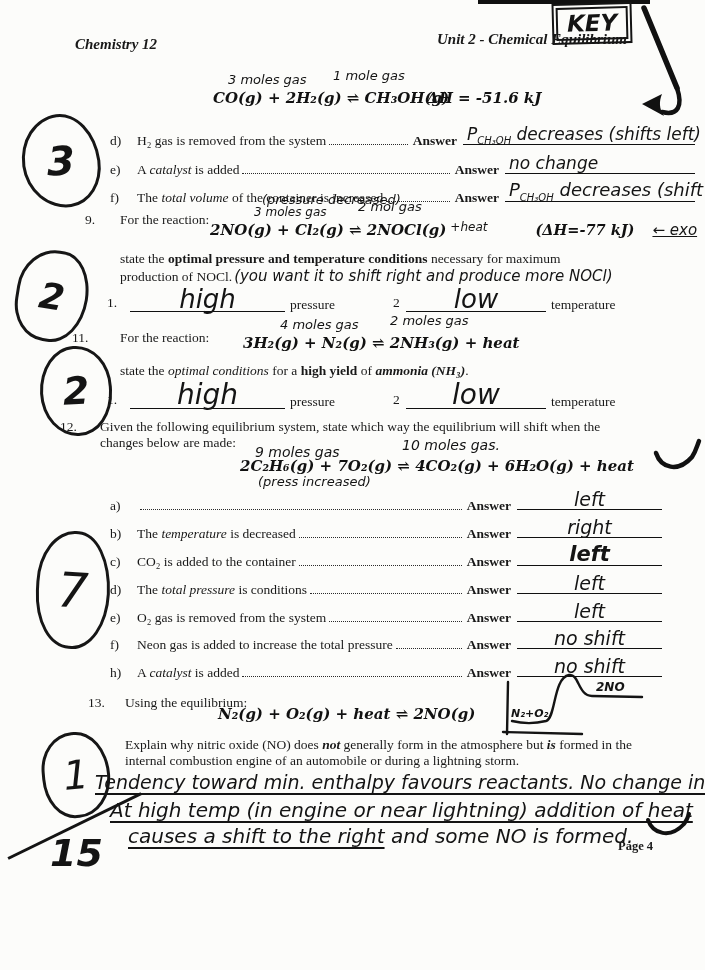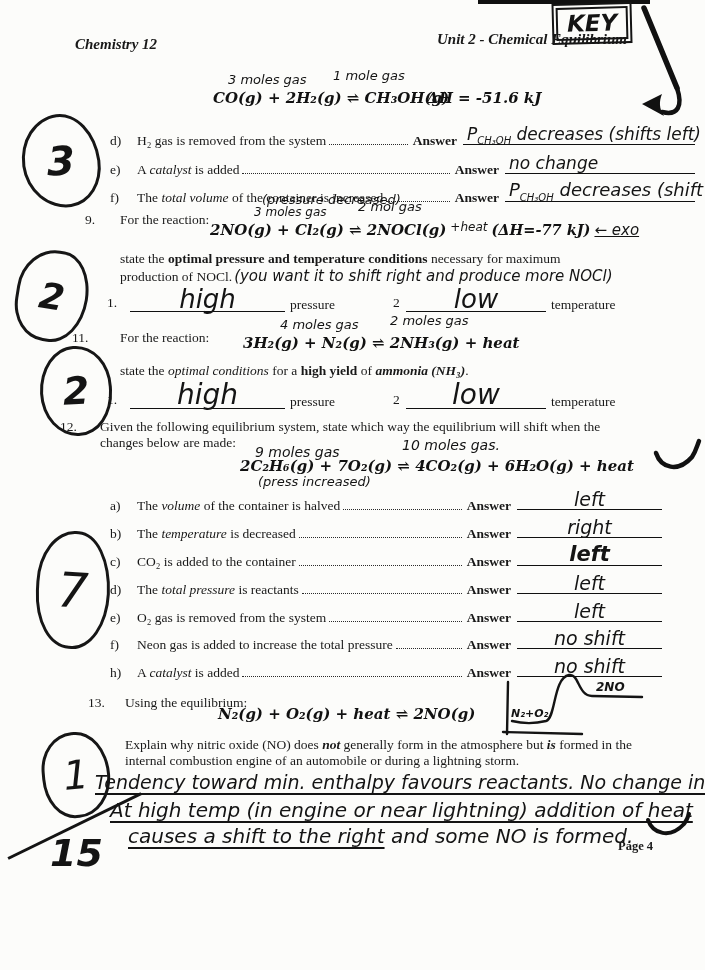--- a/index.html
+++ b/index.html
@@ -34,21 +34,21 @@
   .blank-row{position:absolute;height:26px;}
   .uline{position:absolute;border-bottom:1.8px solid #101010;height:24px;}
   .big-ans{position:absolute;left:50%;transform:translateX(-50%);bottom:-3px;font-size:26px;
            white-space:nowrap;}
   .blank-num{position:absolute;font-size:13.5px;bottom:2px;}
   .blank-label{position:absolute;font-size:13.5px;bottom:0px;}
   .circle-mark{position:absolute;border:3px solid #161616;display:flex;align-items:center;
                justify-content:center;font-weight:bold;}
   .circle-mark span{font-family:"DejaVu Sans",sans-serif;font-style:italic;color:#141414;}
   .stmt{font-size:13.5px;text-align:right;}
-  .exo{text-decoration:underline;}
+  .exo{text-decoration:underline;margin-left:14px;}
   .hand-expl{font-size:19px;text-decoration:underline;text-underline-offset:4px;
              text-decoration-thickness:1.5px;}
   .footer-title{font-size:12.5px;font-weight:bold;font-style:italic;}
   .page-num{font-size:12.5px;font-weight:bold;}
   svg{position:absolute;overflow:visible;}
 </style>
 </head>
 <body>
 
 <div class="page">
@@ -106,21 +106,21 @@
     <span style="font-size:40px;transform:rotate(6deg);">3</span>
   </div>
 
   <div class="abs printed" style="left:85px;top:212px;font-size:13.5px;">9.</div>
   <div class="abs printed" style="left:120px;top:212px;font-size:13.5px;">For the reaction:</div>
   <div class="abs hand" style="left:254px;top:205px;font-size:12px;">3 moles gas</div>
   <div class="abs hand" style="left:358px;top:199px;font-size:13px;">2 mol gas</div>
   <div class="abs" style="left:210px;top:221px;display:flex;align-items:baseline;gap:4px;">
     <span class="formula" style="font-size:15px;">2NO(g) + Cl₂(g)  ⇌  2NOCl(g)</span>
     <span class="hand" style="font-size:12px;position:relative;top:-4px;">+heat</span>
-    <span class="formula" style="font-size:14.5px;">(ΔH=-77 kJ)</span>
+    <span class="formula" style="font-size:14.5px;margin-left:44px;">(ΔH=-77 kJ)</span>
     <span class="hand exo" style="font-size:15px;">← exo</span>
   </div>
   <div class="abs stmt" style="left:120px;top:251px;"><span>state the </span><span class="b">optimal pressure and temperature conditions</span><span> necessary for maximum</span></div>
   <div class="abs" style="left:120px;top:267px;display:flex;align-items:baseline;gap:2px;">
     <span class="stmt printed">production of NOCl.</span>
     <span class="hand" style="font-size:15px;">(you want it to shift right and produce more NOCl)</span>
   </div>
   <div class="blank-row" style="left:0;top:287px;width:705px;">
     <span class="blank-num" style="left:107px;">1.</span>
     <span class="uline" style="left:130px;width:155px;">
@@ -163,21 +163,20 @@
   <div class="abs printed" style="left:100px;top:419px;font-size:13.5px;">Given the following equilibrium system, state which way the equilibrium will shift when the</div>
   <div class="abs printed" style="left:100px;top:435px;font-size:13.5px;">changes below are made:</div>
   <div class="abs hand" style="left:255px;top:444px;font-size:14px;">9 moles gas</div>
   <div class="abs hand" style="left:402px;top:437px;font-size:14px;">10 moles gas.</div>
   <div class="abs formula" style="left:212px;top:457px;font-size:15px;margin-left:28px;">2C₂H₆(g) + 7O₂(g)  ⇌  4CO₂(g) + 6H₂O(g) + heat</div>
   <div class="abs hand" style="left:258px;top:474px;font-size:13px;">(press increased)</div>
 
   <div class="items" style="left:110px;top:486px;width:552px;height:200px;">
     <div class="qrow" style="top:3px;">
       <span class="ilabel">a)</span>
-      <span class="itext"><span>The </span><em>volume</em><span> of the container is halved</span></span>
       <span class="leader"></span>
       <span class="ans-word">Answer</span>
       <span class="ans-blank" style="width:145px;">
           <span class="hand ans-hand-c">left</span>
         </span>
     </div>
     <div class="qrow" style="top:31px;">
       <span class="ilabel">b)</span>
       <span class="itext"><span>The </span><em>temperature</em><span> is decreased</span></span>
       <span class="leader"></span>
@@ -190,21 +189,21 @@
       <span class="ilabel">c)</span>
       <span class="itext"><span>CO₂ is added to the container</span><em></em><span></span></span>
       <span class="leader"></span>
       <span class="ans-word">Answer</span>
       <span class="ans-blank" style="width:145px;">
           <span class="hand ans-hand-c" style="font-size:21px;font-weight:bold;">left</span>
         </span>
     </div>
     <div class="qrow" style="top:87px;">
       <span class="ilabel">d)</span>
-      <span class="itext"><span>The </span><em>total pressure</em><span> is reactants</span></span>
+      <span class="itext"><span>The </span><em>total pressure</em><span> is conditions</span></span>
       <span class="leader"></span>
       <span class="ans-word">Answer</span>
       <span class="ans-blank" style="width:145px;">
           <span class="hand ans-hand-c">left</span>
         </span>
     </div>
     <div class="qrow" style="top:115px;">
       <span class="ilabel">e)</span>
       <span class="itext"><span>O₂ gas is removed from the system</span><em></em><span></span></span>
       <span class="leader"></span>

